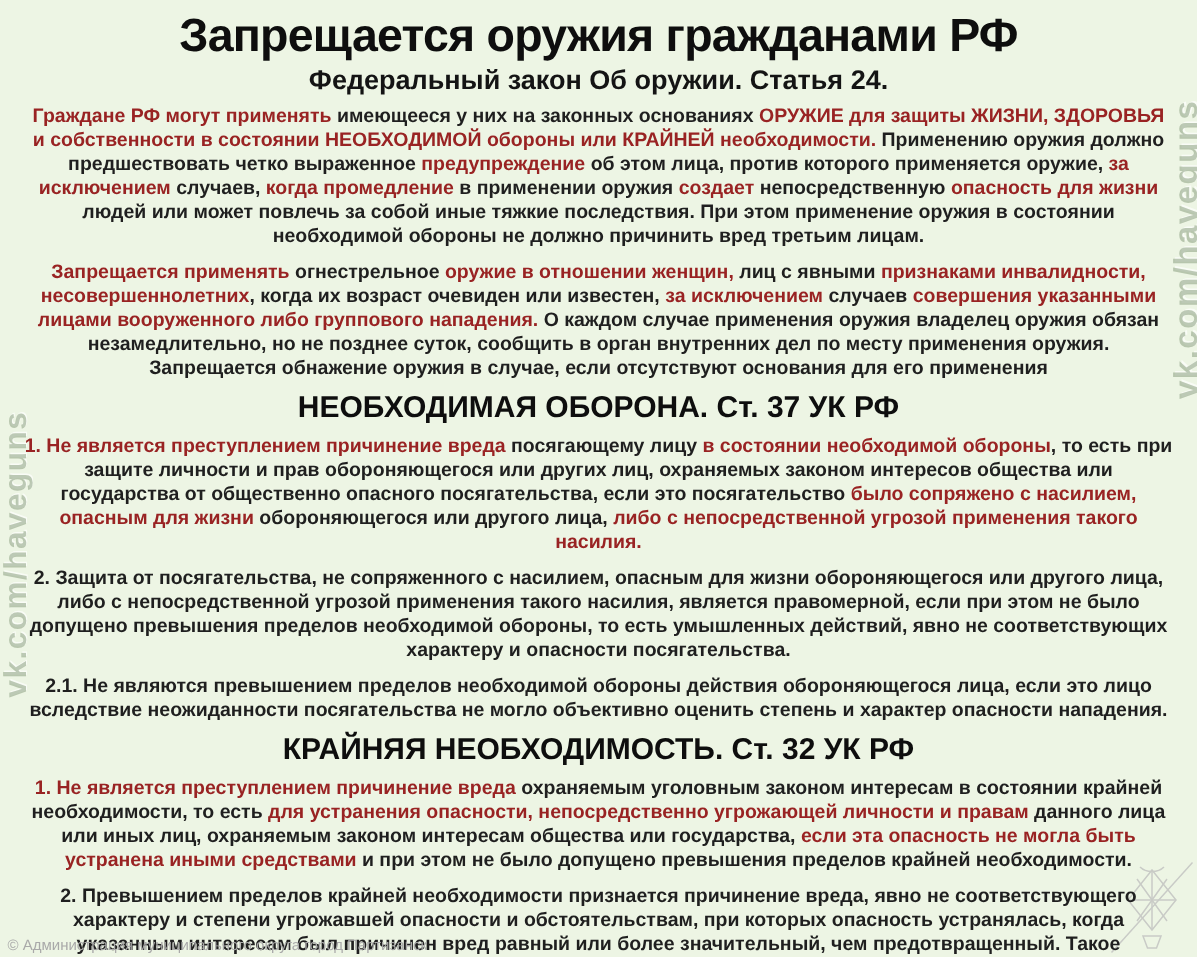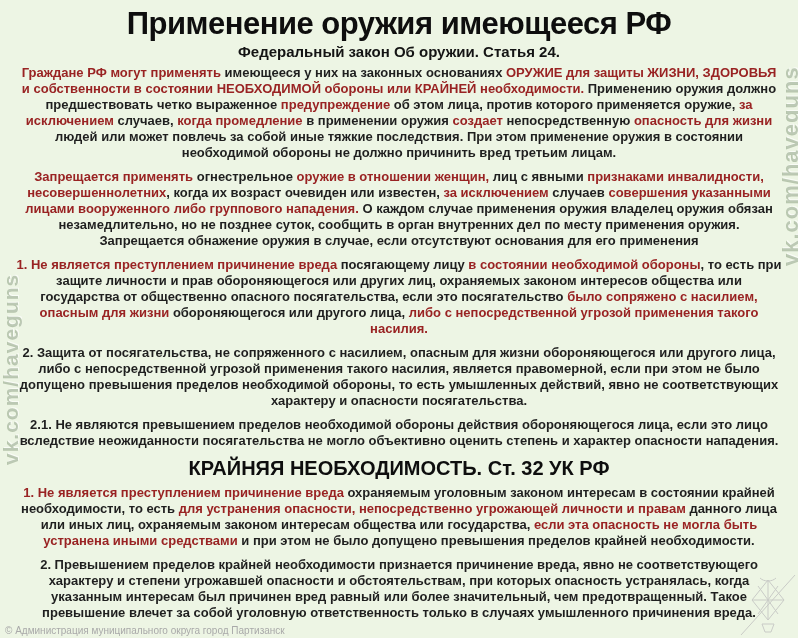--- a/index.html
+++ b/index.html
@@ -18,21 +18,21 @@
     z-index:2;
   }
   .page-title{
     font-size:31px;
     letter-spacing:-0.5px;
     color:#0e0e0e;
     margin:2px 0 0 0;
     line-height:1.15;
   }
   .page-subtitle{
-    font-size:15px;
+    font-size:18px;
     color:#141414;
     margin:1px 0 5px 0;
   }
   .para{
     font-size:13px;
     line-height:16px;
     margin:0 0 8px 0;
     color:#1f1f1f;
   }
   .section-heading{
@@ -71,29 +71,30 @@
     opacity:0.75;
   }
 </style>
 </head>
 <body style="background: rgb(237, 245, 228);">
 
 <div class="vk-watermark vk-left">vk.com/haveguns</div>
 <div class="vk-watermark vk-right">vk.com/haveguns</div>
 
 <div class="content">
-  <h1 class="page-title">Применение оружия имеющееся РФ</h1>
+  <h1 class="page-title">Запрещается оружия гражданами РФ</h1>
   <div class="page-subtitle">Федеральный закон Об оружии. Статья 24.</div>
 
   <div>
       <p class="para"><span style="color: rgb(153, 35, 35);">Граждане РФ могут применять </span><span style="color: rgb(31, 31, 31);">имеющееся у них на законных основаниях </span><span style="color: rgb(153, 35, 35);">ОРУЖИЕ для защиты ЖИЗНИ, ЗДОРОВЬЯ и собственности в состоянии НЕОБХОДИМОЙ обороны или КРАЙНЕЙ необходимости.</span><span style="color: rgb(31, 31, 31);"> Применению оружия должно предшествовать четко выраженное </span><span style="color: rgb(153, 35, 35);">предупреждение </span><span style="color: rgb(31, 31, 31);">об этом лица, против которого применяется оружие, </span><span style="color: rgb(153, 35, 35);">за исключением </span><span style="color: rgb(31, 31, 31);">случаев, </span><span style="color: rgb(153, 35, 35);">когда промедление </span><span style="color: rgb(31, 31, 31);">в применении оружия </span><span style="color: rgb(153, 35, 35);">создает </span><span style="color: rgb(31, 31, 31);">непосредственную </span><span style="color: rgb(153, 35, 35);">опасность для жизни </span><span style="color: rgb(31, 31, 31);">людей или может повлечь за собой иные тяжкие последствия. При этом применение оружия в состоянии необходимой обороны не должно причинить вред третьим лицам.</span></p>
       <p class="para"><span style="color: rgb(153, 35, 35);">Запрещается применять </span><span style="color: rgb(31, 31, 31);">огнестрельное </span><span style="color: rgb(153, 35, 35);">оружие в отношении женщин, </span><span style="color: rgb(31, 31, 31);">лиц с явными </span><span style="color: rgb(153, 35, 35);">признаками инвалидности, несовершеннолетних</span><span style="color: rgb(31, 31, 31);">, когда их возраст очевиден или известен, </span><span style="color: rgb(153, 35, 35);">за исключением </span><span style="color: rgb(31, 31, 31);">случаев </span><span style="color: rgb(153, 35, 35);">совершения указанными лицами вооруженного либо группового нападения.</span><span style="color: rgb(31, 31, 31);"> О каждом случае применения оружия владелец оружия обязан незамедлительно, но не позднее суток, сообщить в орган внутренних дел по месту применения оружия. Запрещается обнажение оружия в случае, если отсутствуют основания для его применения</span></p>
     </div>
 
   <div>
+    <h2 class="section-heading">НЕОБХОДИМАЯ ОБОРОНА. Ст. 37 УК РФ</h2>
     <div>
         <p class="para"><span style="color: rgb(153, 35, 35);">1. Не является преступлением причинение вреда </span><span style="color: rgb(31, 31, 31);">посягающему лицу </span><span style="color: rgb(153, 35, 35);">в состоянии необходимой обороны</span><span style="color: rgb(31, 31, 31);">, то есть при защите личности и прав обороняющегося или других лиц, охраняемых законом интересов общества или государства от общественно опасного посягательства, если это посягательство </span><span style="color: rgb(153, 35, 35);">было сопряжено с насилием, опасным для жизни </span><span style="color: rgb(31, 31, 31);">обороняющегося или другого лица, </span><span style="color: rgb(153, 35, 35);">либо с непосредственной угрозой применения такого насилия.</span></p>
         <p class="para"><span style="color: rgb(31, 31, 31);">2. Защита от посягательства, не сопряженного с насилием, опасным для жизни обороняющегося или другого лица, либо с непосредственной угрозой применения такого насилия, является правомерной, если при этом не было допущено превышения пределов необходимой обороны, то есть умышленных действий, явно не соответствующих характеру и опасности посягательства.</span></p>
         <p class="para"><span style="color: rgb(31, 31, 31); text-align: right;">2.1. Не являются превышением пределов необходимой обороны действия обороняющегося лица, если это лицо вследствие неожиданности посягательства не могло объективно оценить степень и характер опасности нападения.</span></p>
       </div>
   </div>
 
   <div>
     <h2 class="section-heading">КРАЙНЯЯ НЕОБХОДИМОСТЬ. Ст. 32 УК РФ</h2>
     <div>

